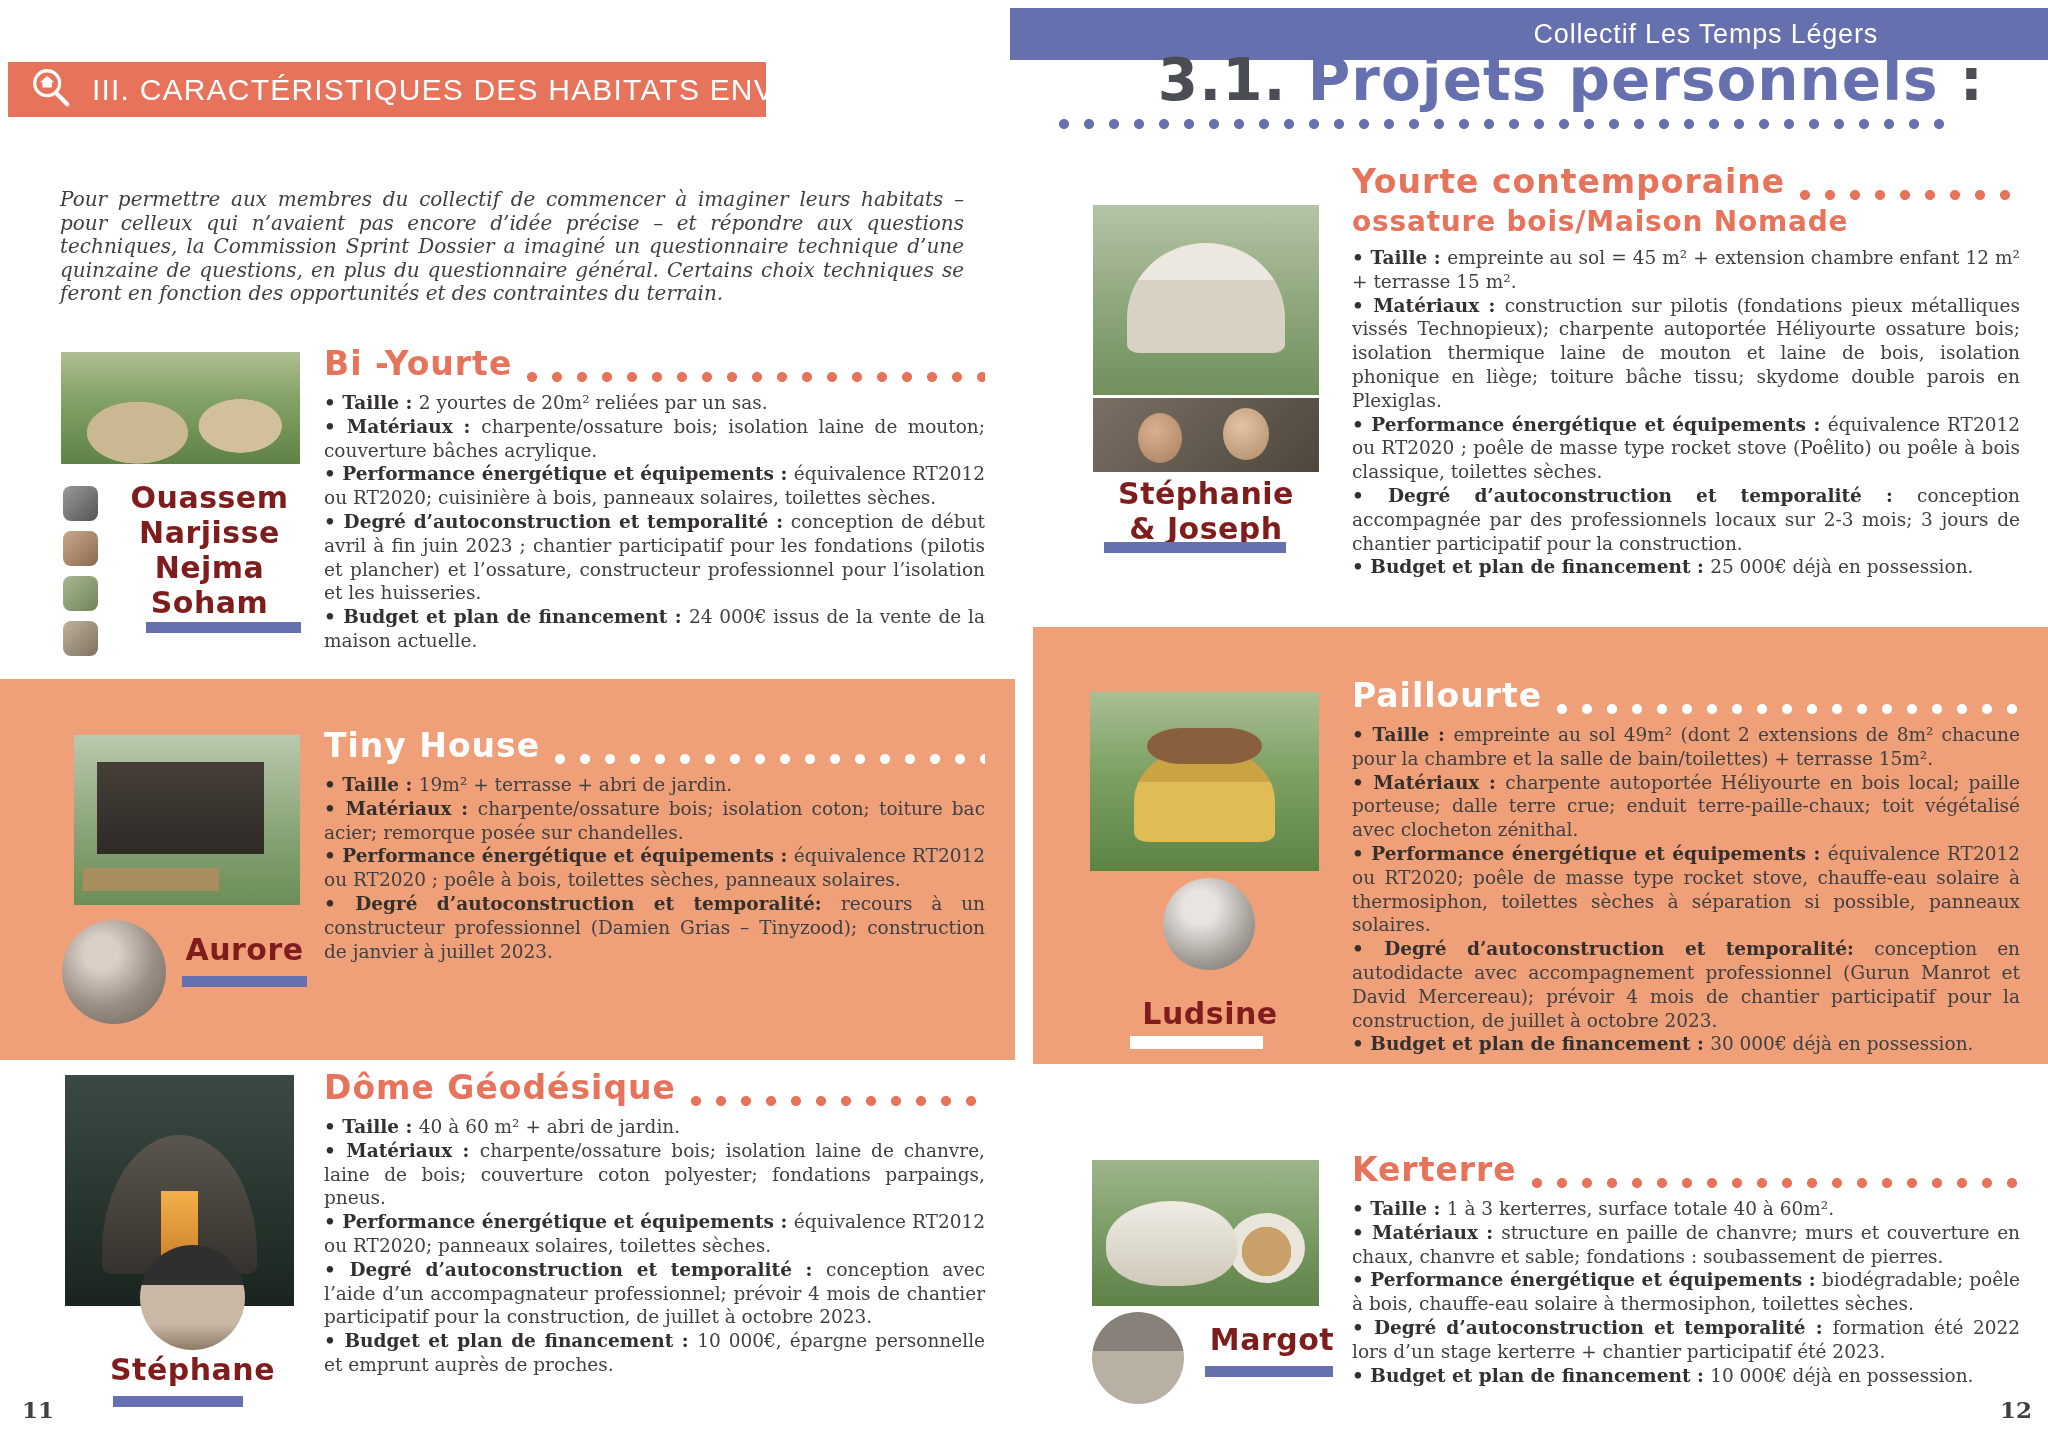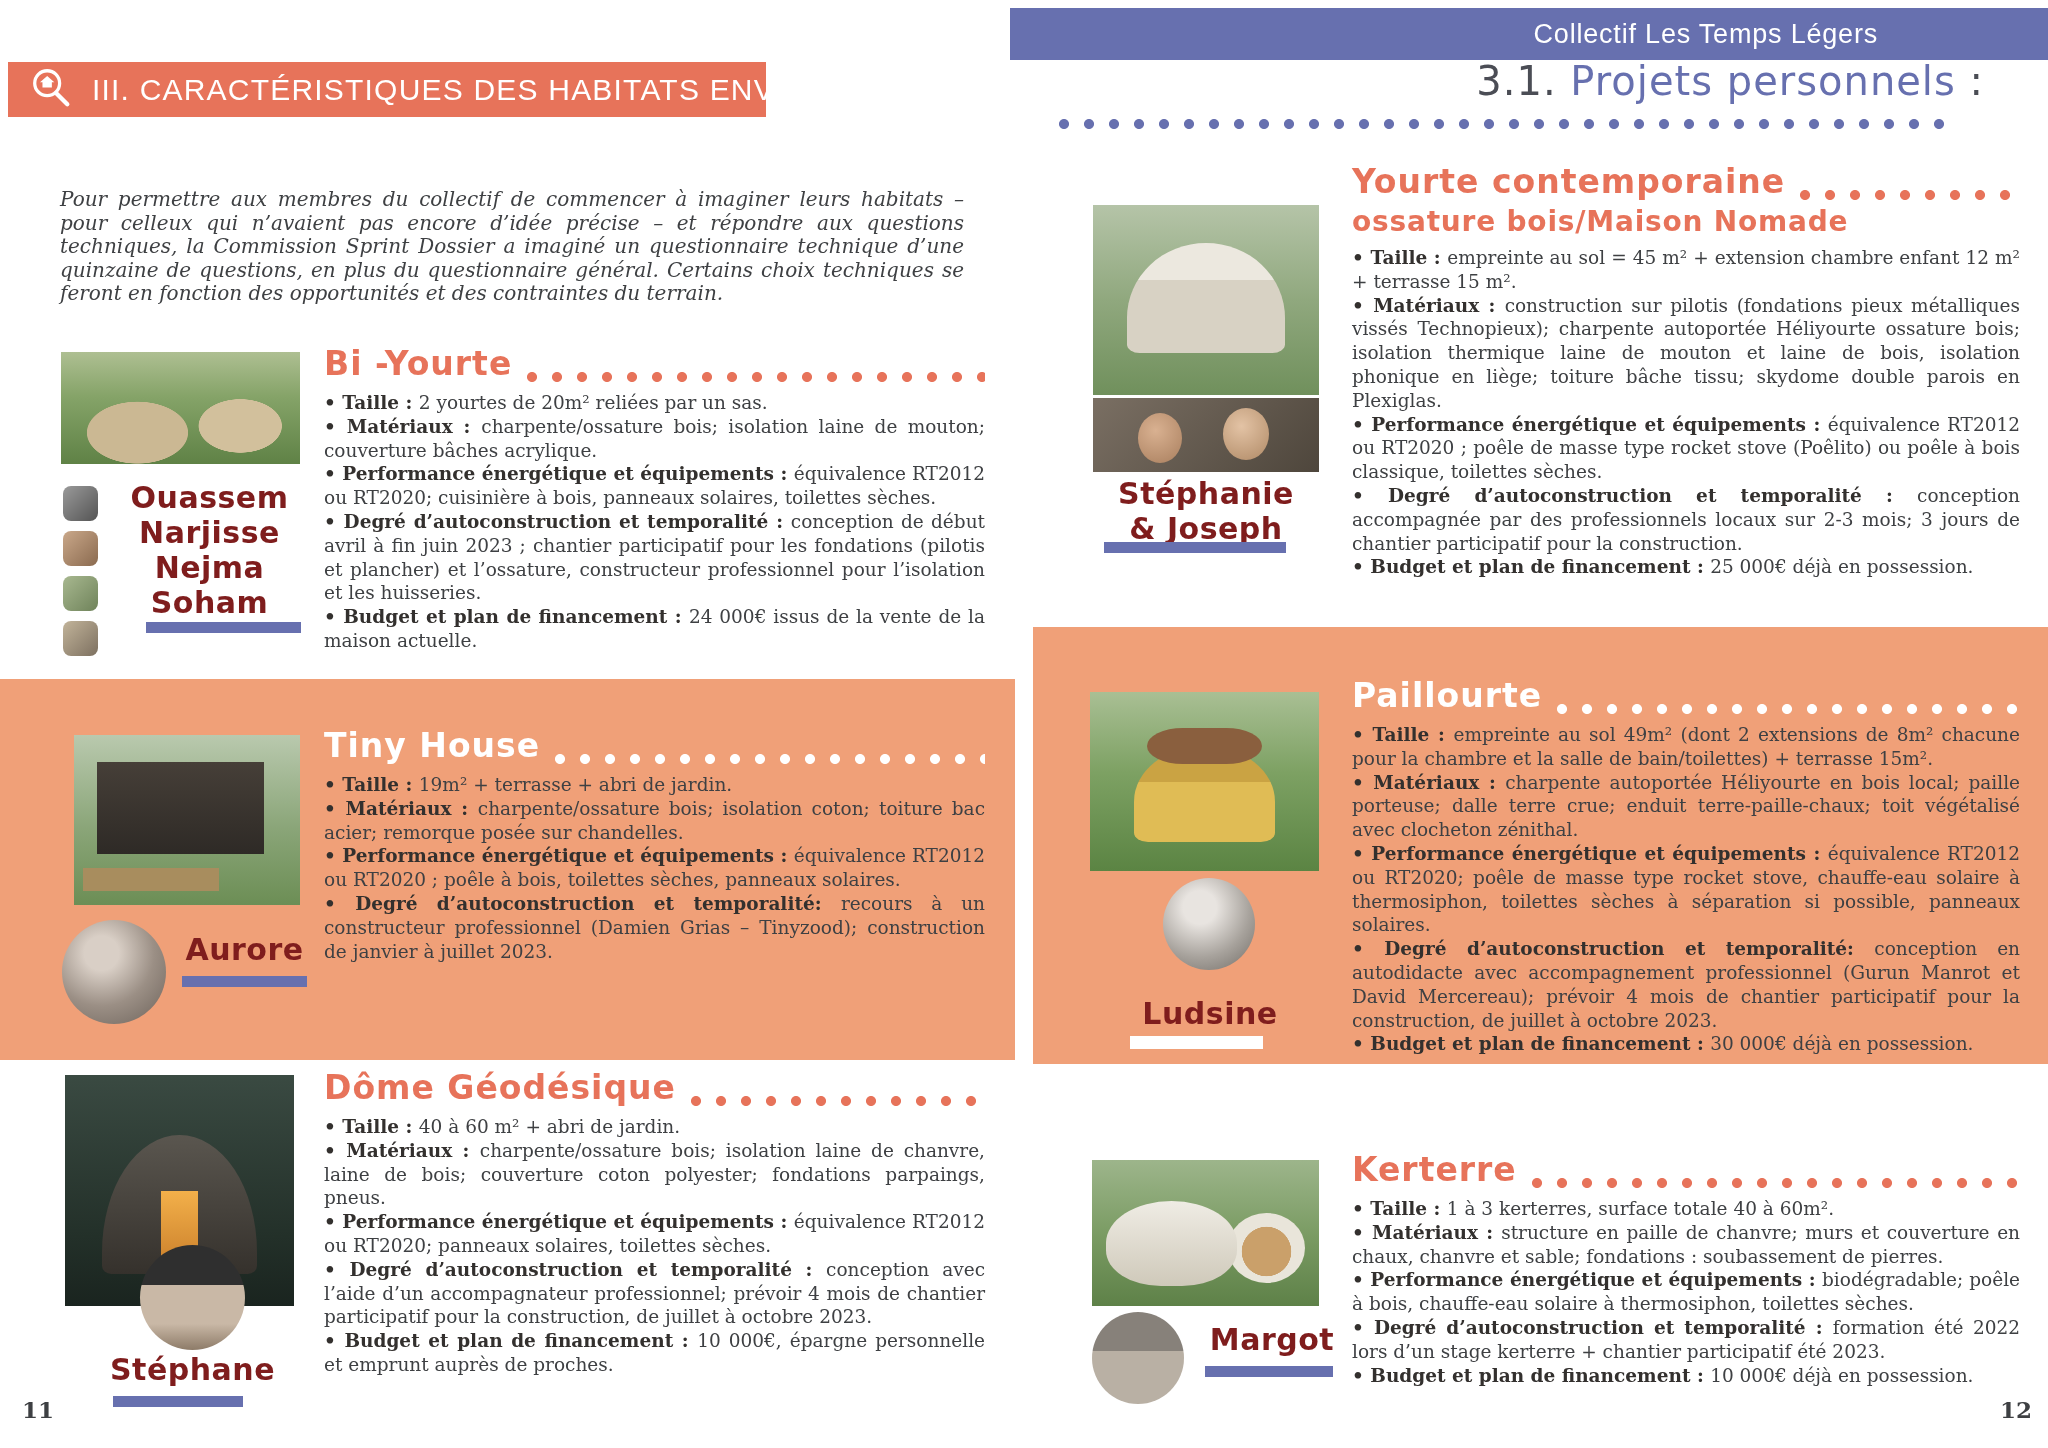--- a/index.html
+++ b/index.html
@@ -8,22 +8,22 @@
 
   
   #banner-left{position:absolute;left:8px;top:62px;width:758px;height:55px;background:#e7735a;
                display:flex;align-items:center;padding-left:20px;box-sizing:border-box;}
   #banner-left .banner-title{color:#fff;font-family:"Liberation Sans",sans-serif;font-weight:400;
                font-size:30px;letter-spacing:1.2px;margin-left:18px;white-space:nowrap;}
   #banner-right{position:absolute;left:1010px;top:8px;width:1038px;height:52px;background:#6770af;
                display:flex;align-items:center;justify-content:flex-end;padding-right:170px;box-sizing:border-box;}
   #banner-right .banner-title{color:#fff;font-family:"Liberation Sans",sans-serif;font-size:27px;
                letter-spacing:0.8px;}
-  #section-title{position:absolute;right:64px;top:58px;font-family:"DejaVu Sans",sans-serif;
-               font-weight:400;font-size:40px;letter-spacing:1px;white-space:nowrap;}
+  #section-title{position:absolute;right:64px;top:46px;font-family:"DejaVu Sans",sans-serif;
+               font-weight:700;font-size:58px;letter-spacing:1px;white-space:nowrap;}
   #section-title .t-dark{color:#4b4d55;}
   #section-title .t-purple{color:#6770af;}
   #title-dots{position:absolute;left:1058px;top:118px;width:896px;height:13px;}
 
   
   .dots{height:12px;background-repeat:repeat-x;background-size:25px 12px;}
   .dots-coral{background-image:radial-gradient(circle at 6px 6px,#e7735a 4.6px,rgba(0,0,0,0) 5.4px);}
   .dots-white{background-image:radial-gradient(circle at 6px 6px,#ffffff 4.6px,rgba(0,0,0,0) 5.4px);}
   .dots-purple{background-image:radial-gradient(circle at 6px 6px,#6770af 4.6px,rgba(0,0,0,0) 5.4px);}
 

